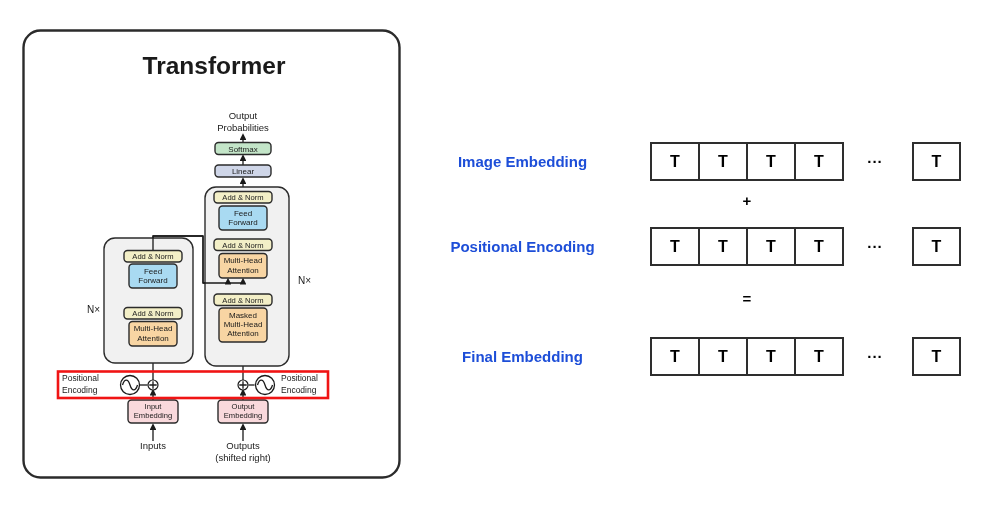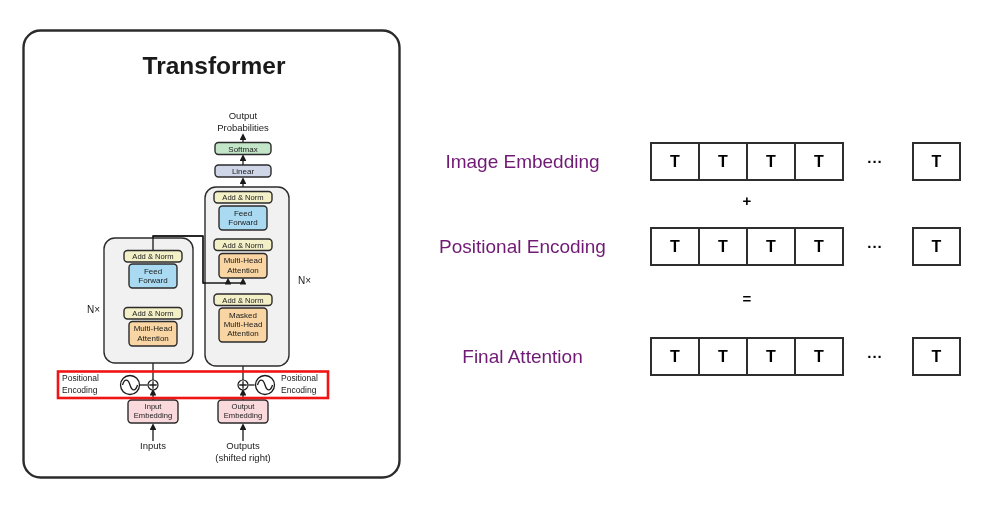--- a/index.html
+++ b/index.html
@@ -19,21 +19,21 @@
   .fill-gray{fill:#f1f1f1;}
   .t-title{font-size:24.5px;font-weight:bold;fill:#0e0e0e;}
   .t-gray{font-size:9.5px;fill:#4f4f4f;}
   .t-pe{font-size:8.5px;fill:#4f4f4f;}
   .t-an{font-size:7.6px;}
   .t-box{font-size:8px;}
   .t-n{font-size:10px;fill:#333;}
   .mid{text-anchor:middle;}
   
   .emb-label{position:absolute;width:185px;height:39px;display:flex;align-items:center;
-             justify-content:center;font-weight:normal;font-size:19px;color:#701a75;}
+             justify-content:center;font-weight:bold;font-size:15px;color:#1d4ed8;}
   .cell-group{position:absolute;display:flex;}
   .cell{width:50px;height:39px;box-sizing:border-box;border:2px solid #2e2e2e;background:#fff;
         display:flex;align-items:center;justify-content:center;
         font-weight:bold;font-size:16px;color:#000;}
   .cell + .cell{margin-left:-2px;}
   .cell.single{width:49px;}
   .dots{position:absolute;width:50px;height:39px;display:flex;align-items:center;
         justify-content:center;font-weight:bold;font-size:15px;color:#000;}
   .dots span{transform:translateY(-4px);letter-spacing:1px;}
   .op{position:absolute;left:650px;width:194px;height:20px;text-align:center;
@@ -231,21 +231,21 @@
     <div class="cell">T</div>
     <div class="cell">T</div>
   </div>
   <div class="dots" style="left:850px;top:227px;">
     <span>...</span>
   </div>
   <div class="cell single" style="position:absolute;left:912px;top:227px;">T</div>
 
   <div class="op" style="top:290px;">=</div>
 
-  <div class="emb-label" style="left:430px;top:337px;">Final Attention</div>
+  <div class="emb-label" style="left:430px;top:337px;">Final Embedding</div>
   <div class="cell-group" style="left:650px;top:337px;">
     <div class="cell">T</div>
     <div class="cell">T</div>
     <div class="cell">T</div>
     <div class="cell">T</div>
   </div>
   <div class="dots" style="left:850px;top:337px;">
     <span>...</span>
   </div>
   <div class="cell single" style="position:absolute;left:912px;top:337px;">T</div>

